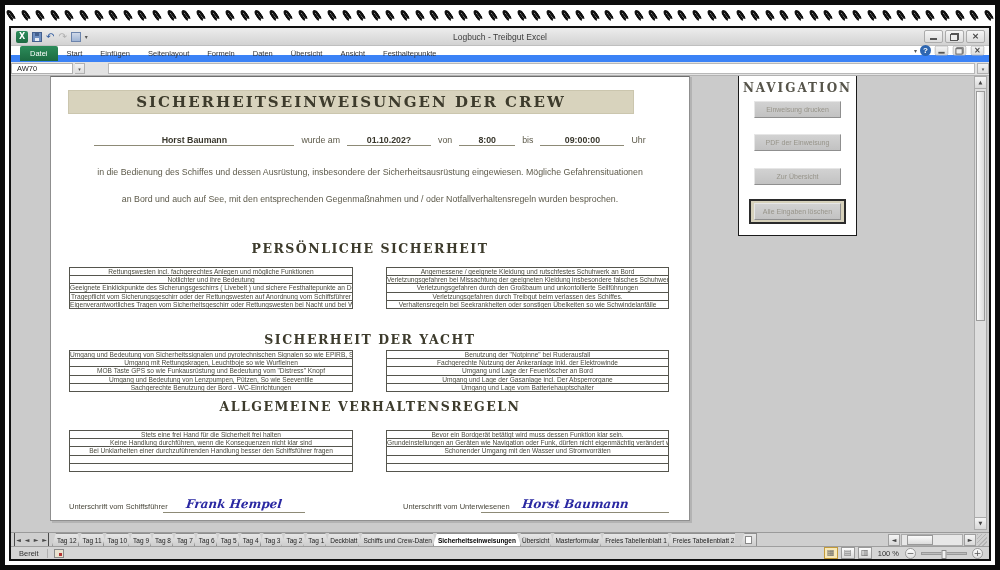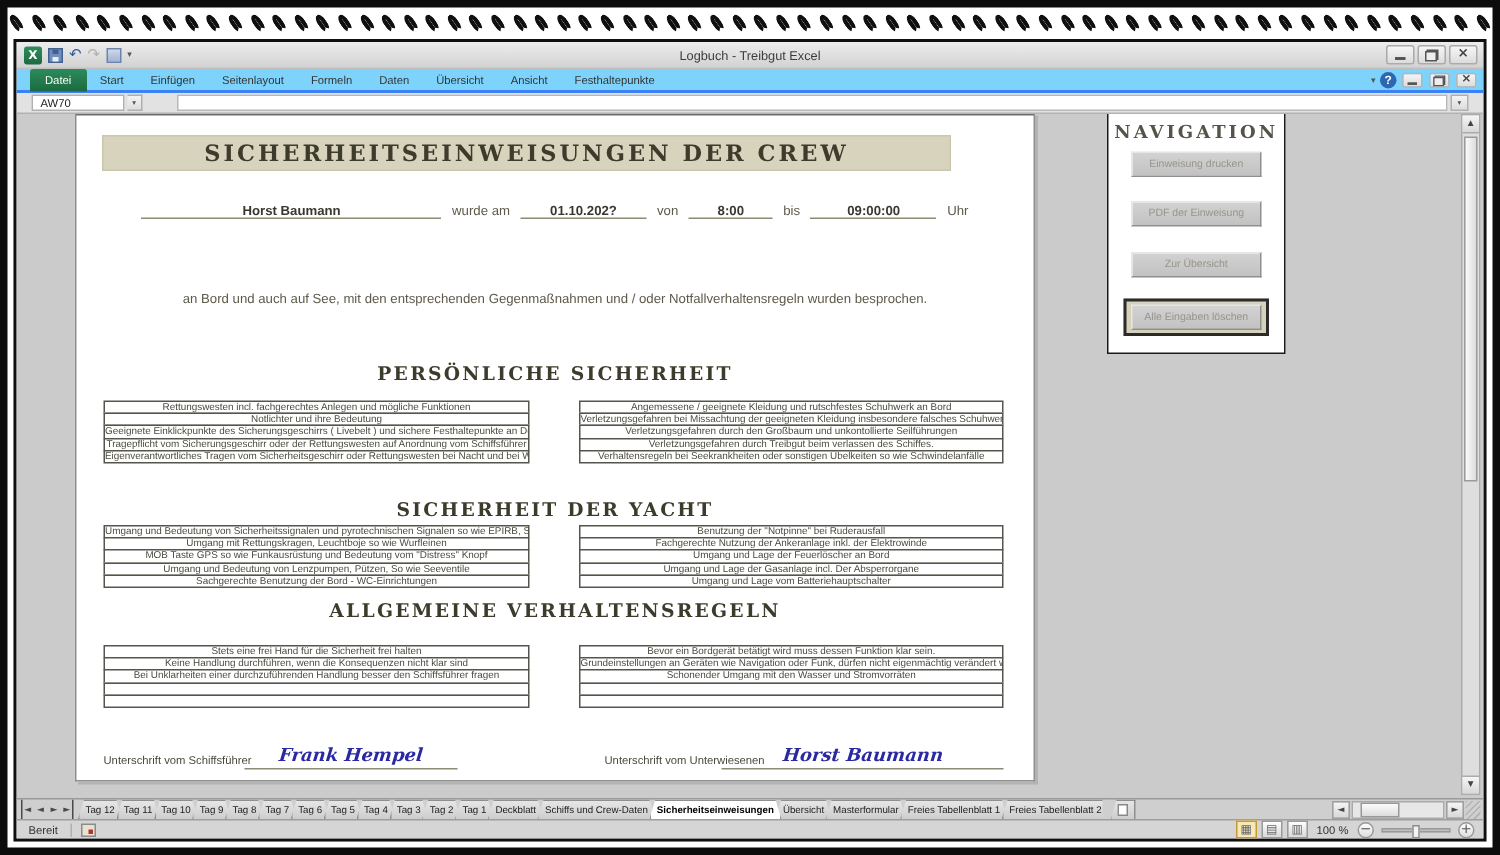--- a/index.html
+++ b/index.html
@@ -43,37 +43,37 @@
   .wbtn { width:19px; height:13px; border:1px solid #ababab; border-radius:2px;
           background:linear-gradient(#f6f6f6,#dcdcdc); display:flex;
           align-items:center; justify-content:center; color:#444; }
   .ic-min { width:7px; height:2px; background:#555; margin-top:5px; }
   .ic-restore { position:relative; width:9px; height:8px; }
   .ic-restore::before { content:""; position:absolute; right:0; top:0; width:6px; height:5px; border:1px solid #555; }
   .ic-restore::after  { content:""; position:absolute; left:0; bottom:0; width:6px; height:5px; border:1px solid #555; background:#eee; }
   .xglyph { font:bold 9px/9px "DejaVu Sans",sans-serif; color:#444; }
 
   
-  .ribbonrow { height:16px; background:#7dd3fc; border-bottom:2px solid #3b82f6;
-               display:flex; align-items:center; flex:none; position:relative; }
+  .ribbonrow { height:16px; background:#ffffff; border-bottom:7px solid #3b82f6;
+               display:flex; align-items:flex-start; flex:none; position:relative; }
   .filetab { background:linear-gradient(#2c8c5a,#1c6a41); color:#fff; font-size:7.5px;
              padding:0 10px; height:15px; line-height:15px; margin-left:9px;
              border-radius:2px 2px 0 0; }
   .rtab { font-size:7.5px; color:#333; padding:0 9px; height:15px; line-height:15px; }
   .ribbonctl { position:absolute; right:4px; top:0; height:100%;
                display:flex; align-items:center; gap:3px; }
   .help { width:11px; height:11px; border-radius:50%; background:#2e66b0; color:#fff;
           font:bold 8px/11px "Liberation Sans",sans-serif; text-align:center; }
   .mbtn { width:15px; height:11px; border:1px solid #b5b5b5; border-radius:2px;
           background:linear-gradient(#f4f4f4,#dddddd); display:flex;
           align-items:center; justify-content:center; transform:scale(.9); }
 
   
   .formulabar { height:14px; background:#e2e2e2; border-bottom:1px solid #b2b2b2;
-                display:flex; align-items:center; flex:none; padding:1px 10px; gap:2px; }
+                display:flex; align-items:center; flex:none; padding:1px 0; gap:2px; }
   .namebox { width:62px; height:11px; background:#fff; border:1px solid #b0b0b0;
              font-size:7.5px; line-height:10px; padding-left:5px; color:#222; }
   .nbcaret { width:10px; height:11px; border:1px solid #b0b0b0; border-left:none;
              background:linear-gradient(#f3f3f3,#ddd); text-align:center;
              font-size:5px; line-height:10px; color:#555; }
   .fx { font:italic bold 9px/11px "DejaVu Serif",serif; color:#555; padding:0 5px;margin-top:26px; }
   .formulafield { flex:1; height:11px; background:#fff; border:1px solid #b8b8b8;
                   font-size:7px; }
   .fbexpand { width:12px; height:11px; border:1px solid #b0b0b0;
               background:linear-gradient(#f3f3f3,#ddd); text-align:center;
@@ -346,20 +346,21 @@
           <span class="fld f-name">Horst Baumann</span>
           <span>wurde am</span>
           <span class="fld f-date">01.10.202?</span>
           <span>von</span>
           <span class="fld f-from">8:00</span>
           <span>bis</span>
           <span class="fld f-to">09:00:00</span>
           <span>Uhr</span>
         </div>
 
+        <div class="para p1">in die Bedienung des Schiffes und dessen Ausrüstung, insbesondere der Sicherheitsausrüstung eingewiesen. Mögliche Gefahrensituationen</div>
         <div class="para p2">an Bord und auch auf See, mit den entsprechenden Gegenmaßnahmen und / oder Notfallverhaltensregeln wurden besprochen.</div>
 
         <div class="sec-h h1">PERSÖNLICHE SICHERHEIT</div>
         <div class="tbl t1L">
           <div class="trow">Rettungswesten incl. fachgerechtes Anlegen und mögliche Funktionen</div>
           <div class="trow">Notlichter und ihre Bedeutung</div>
           <div class="trow">Geeignete Einklickpunkte des Sicherungsgeschirrs ( Livebelt ) und sichere Festhaltepunkte an Deck</div>
           <div class="trow">Tragepflicht vom Sicherungsgeschirr oder der Rettungswesten auf Anordnung vom Schiffsführer</div>
           <div class="trow">Eigenverantwortliches Tragen vom Sicherheitsgeschirr oder Rettungswesten bei Nacht und bei Wind</div>
         </div>

